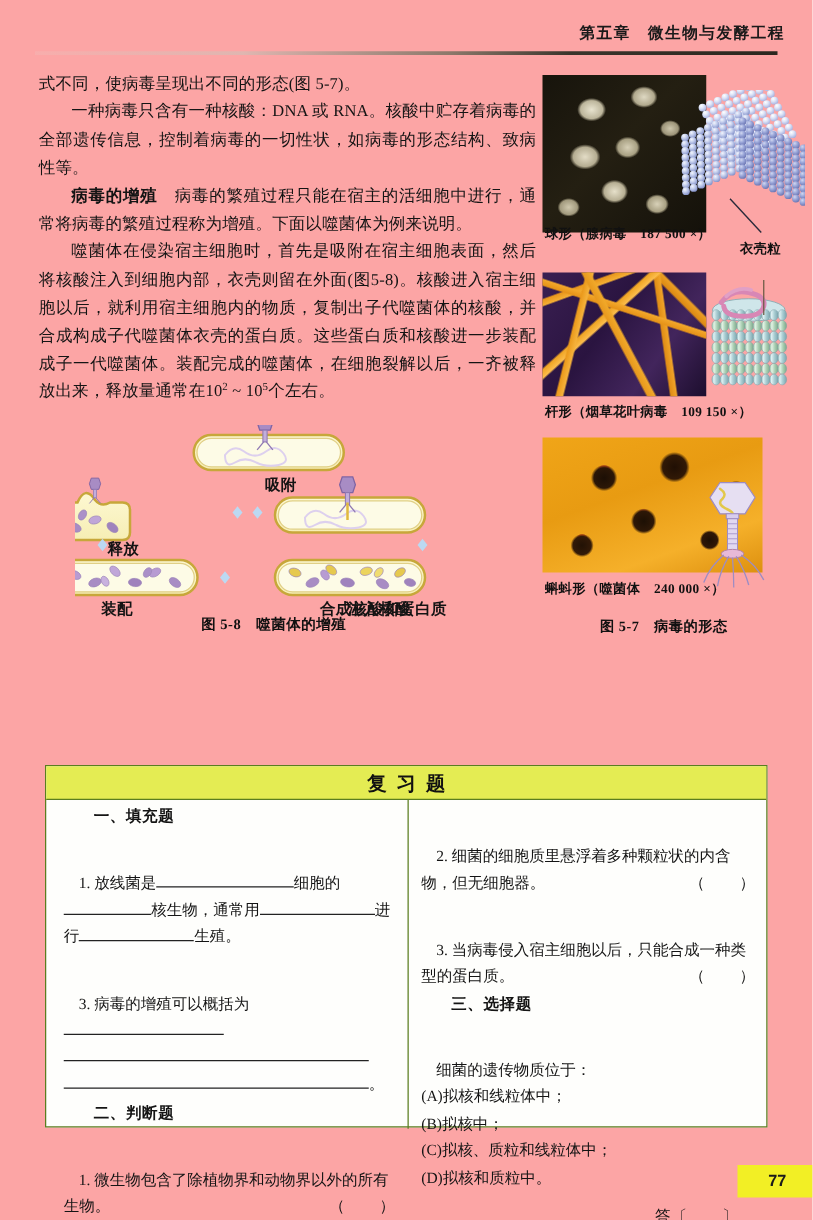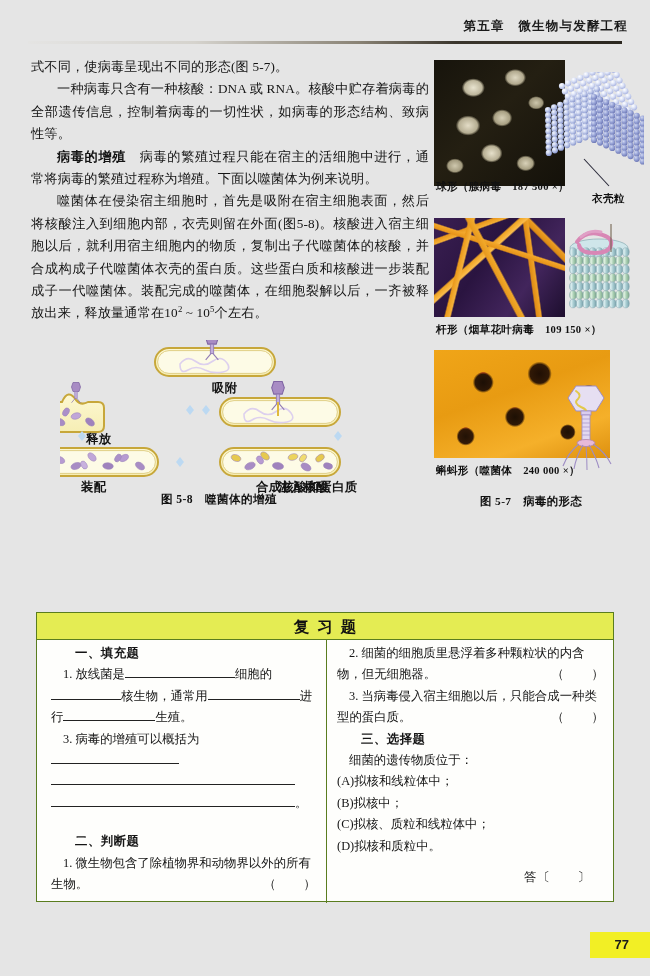--- a/index.html
+++ b/index.html
@@ -5,21 +5,21 @@
   * { box-sizing: border-box; margin: 0; padding: 0; }
   html, body {
     width: 650px; height: 976px;
     background: #ffffff;
     font-family: "Liberation Serif", "DejaVu Serif", serif;
     overflow: hidden;
   }
   #page {
     position: relative;
     width: 650px; height: 976px;
-    background: #e5e5e5;
+    background: #fca5a5;
   }
 
   
   #header-band {
     position: absolute; left: 0; top: 0; width: 650px; height: 46px;
   }
   #header-title {
     position: absolute; right: 22px; top: 18px;
     font-size: 12.5px; font-weight: bold; color: #1a1a1a;
     letter-spacing: 1.2px;
@@ -166,21 +166,21 @@
     background: #5a7d1f;
   }
   .rcol {
     position: absolute; top: 30px;
     font-size: 12.4px; line-height: 21.4px; color: #141414;
   }
   #rcol-left  { left: 14px; width: 266px; }
   #rcol-right { left: 300px; width: 268px; }
   .rcol p { margin: 0; }
   .rcol p.ind { text-indent: 24px; }
-  .rcol p.ind2 { text-indent: 12px; }
+  .rcol p.ind2 { text-indent: 12px; margin-top: 32px; }
   .sec { font-weight: bold; letter-spacing: 0.5px; }
   .blank {
     display: inline-block;
     border-bottom: 1px solid #222;
     vertical-align: baseline;
     height: 14px;
   }
   .bl-long  { width: 92px; }
   .bl-med   { width: 70px; }
   .bl-xl    { width: 110px; }
@@ -705,21 +705,21 @@
 
   <div id="review">
     <div id="review-title-bar"></div>
     <div id="review-title">复习题</div>
     <div id="col-divider"></div>
 
     <div class="rcol" id="rcol-left">
       <p class="ind sec">一、填充题</p>
       <p class="ind2"><span>1. 放线菌是</span><span class="blank bl-xl"></span><span>细胞的</span><span class="blank bl-med"></span><span>核生物，通常用</span><span class="blank bl-long"></span><span>进行</span><span class="blank bl-long"></span><span>生殖。</span></p>
       <p class="ind2"><span>3. 病毒的增殖可以概括为</span><span class="blank bl-half"></span><span class="blank bl-full"></span><span class="blank bl-full"></span><span>。</span></p>
-      <p class="ind sec" style="margin-top:17px;">二、判断题</p>
+      <p class="ind sec" style="margin-top:2px;">二、判断题</p>
       <p class="ind2"><span>1. 微生物包含了除植物界和动物界以外的所有生物。</span><span class="paren">（　　）</span></p>
     </div>
 
     <div class="rcol" id="rcol-right">
       <p class="ind2"><span>2. 细菌的细胞质里悬浮着多种颗粒状的内含物，但无细胞器。</span><span class="paren">（　　）</span></p>
       <p class="ind2"><span>3. 当病毒侵入宿主细胞以后，只能合成一种类型的蛋白质。</span><span class="paren">（　　）</span></p>
       <p class="ind sec">三、选择题</p>
       <p class="ind2">细菌的遗传物质位于：</p>
       <p>(A)拟核和线粒体中；</p>
       <p>(B)拟核中；</p>

